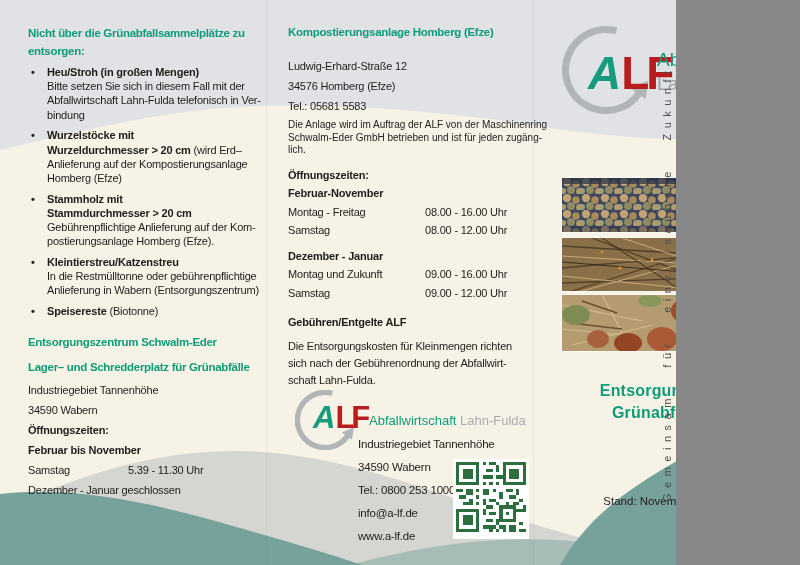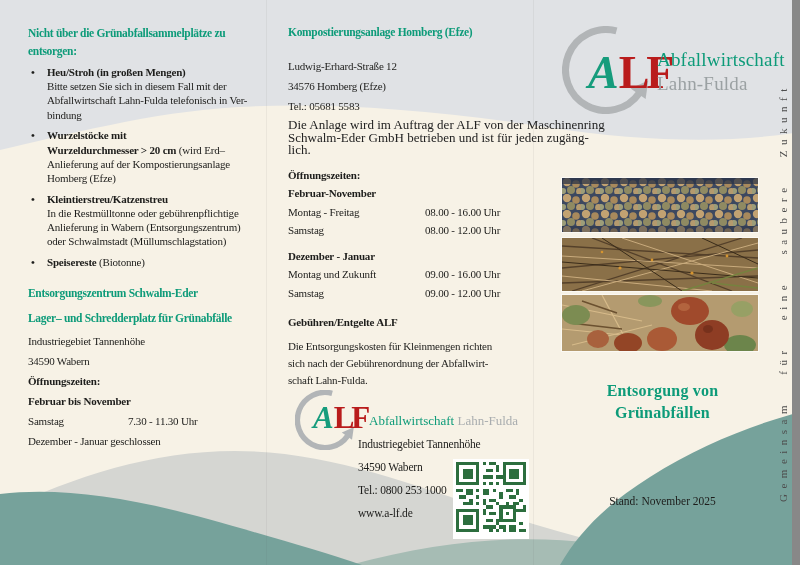--- a/index.html
+++ b/index.html
@@ -1,17 +1,17 @@
 <!DOCTYPE html>
 <html><head>
 <meta charset="utf-8">
 <style>
   html,body{margin:0;padding:0;background:#888;}
-  .page{position:relative;width:792px;height:565px;overflow:hidden;
-        background:#f7f2e6;font-family:Liberation Serif, serif;color:#1d1d1b;}
+  .page{position:relative;width:676px;height:565px;overflow:hidden;
+        background:#f7f2e6;font-family:Liberation Sans, sans-serif;color:#1d1d1b;}
   .bg{position:absolute;inset:0;z-index:0;}
   .fold{position:absolute;top:0;bottom:0;width:1px;background:rgba(90,90,90,.07);z-index:3;}
   .layer{position:absolute;z-index:2;}
   .nw{white-space:nowrap;}
   .teal{color:#0d9b79;font-weight:bold;}
   .b{font-weight:bold;}
 
   
   .p-left{left:28px;top:24px;width:238px;font-size:11px;letter-spacing:-.2px;}
   .p-left .head{font-size:11.5px;line-height:18px;letter-spacing:-.3px;margin-bottom:5px;}
@@ -20,21 +20,21 @@
   .lower{margin-top:14px;line-height:20px;}
   .lower .t1{height:25px;font-size:11.5px;letter-spacing:-.3px;}
   .lower .t2{height:23px;font-size:11.5px;letter-spacing:-.3px;}
   .lrow{display:flex;height:20px;}
   .lrow .day{width:100px;}
 
   
   .p-mid{left:288px;top:24px;width:248px;font-size:11px;letter-spacing:-.2px;}
   .p-mid .head{font-size:11.5px;line-height:16px;letter-spacing:-.3px;margin-bottom:16px;}
   .p-mid .addr{line-height:20px;}
-  .note{font-size:13px;line-height:12.5px;letter-spacing:0;margin-top:3px;color:#222;}
+  .note{font-size:10px;line-height:12.5px;letter-spacing:0;margin-top:3px;color:#222;}
   .hours{margin-top:9px;line-height:18.5px;}
   .mrow{display:flex;}
   .mrow .day{width:137px;}
   .sea2{margin-top:7px;}
   .fees-t{margin-top:14px;}
   .fees-p{margin-top:10px;line-height:17px;}
 
   
   .logo{position:absolute;z-index:2;}
   .logo .letters{position:absolute;font-weight:bold;line-height:1;}
@@ -87,42 +87,47 @@
       <div class="nw">bindung</div>
     </div>
 
     <div class="bullet">
       <div class="nw"><span class="b">Wurzelstöcke mit</span></div>
       <div class="nw"><span class="b">Wurzeldurchmesser &gt; 20 cm</span><span> (wird Erd–</span></div>
       <div class="nw">Anlieferung auf der Kompostierungsanlage</div>
       <div class="nw">Homberg (Efze)</div>
     </div>
 
+    <div class="bullet">
+      <div class="nw"><span class="b">Stammholz mit</span></div>
+      <div class="nw"><span class="b">Stammdurchmesser &gt; 20 cm</span></div>
+      <div class="nw">Gebührenpflichtige Anlieferung auf der Kom-</div>
+      <div class="nw">postierungsanlage Homberg (Efze).</div>
+    </div>
 
     <div class="bullet">
       <div class="nw"><span class="b">Kleintierstreu/Katzenstreu</span></div>
       <div class="nw">In die Restmülltonne oder gebührenpflichtige</div>
       <div class="nw">Anlieferung in Wabern (Entsorgungszentrum)</div>
-      <div class="nw">oder Schwalmstadt (Müllumschlagstation)</div>
     </div>
 
     <div class="bullet">
       <div class="nw"><span class="b">Speisereste</span><span> (Biotonne)</span></div>
     </div>
 
     <div class="lower">
       <div class="t1 teal nw">Entsorgungszentrum Schwalm-Eder</div>
       <div class="t2 teal nw">Lager– und Schredderplatz für Grünabfälle</div>
       <div class="nw">Industriegebiet Tannenhöhe</div>
       <div class="nw">34590 Wabern</div>
       <div class="b nw">Öffnungszeiten:</div>
       <div class="b nw">Februar bis November</div>
       <div class="lrow">
         <span class="day">Samstag</span>
-        <span>7.30 - 11.30 Uhr</span>
+        <span>5.39 - 11.30 Uhr</span>
       </div>
       <div class="nw">Dezember - Januar geschlossen</div>
     </div>
   </div>
 
   <div class="layer p-mid">
     <div class="head teal nw">Kompostierungsanlage Homberg (Efze)</div>
     <div class="addr">
       <div class="nw">Ludwig-Erhard-Straße 12</div>
       <div class="nw">34576 Homberg (Efze)</div>
@@ -175,20 +180,21 @@
     <div class="names nw">
       <span class="teal" style="font-weight:normal">Abfallwirtschaft</span>
       <span class="n2">Lahn-Fulda</span>
     </div>
   </div>
 
   <div class="layer contact">
     <div class="nw">Industriegebiet Tannenhöhe</div>
     <div class="nw">34590 Wabern</div>
     <div class="nw">Tel.: 0800 253 1000</div>
+    <div class="nw">info@a-lf.de</div>
     <div class="nw">www.a-lf.de</div>
   </div>
 
   <div class="layer qr">
     <svg width="70" height="70" viewBox="0 0 21 21" shape-rendering="crispEdges">
       <rect width="21" height="21" fill="#fff"></rect>
       <g fill="#2c6e3e">
         <path d="M0,0h7v7h-7z M14,0h7v7h-7z M0,14h7v7h-7z"></path>
       </g>
       <path fill="#fff" d="M1,1h5v5h-5z M15,1h5v5h-5z M1,15h5v5h-5z"></path>

